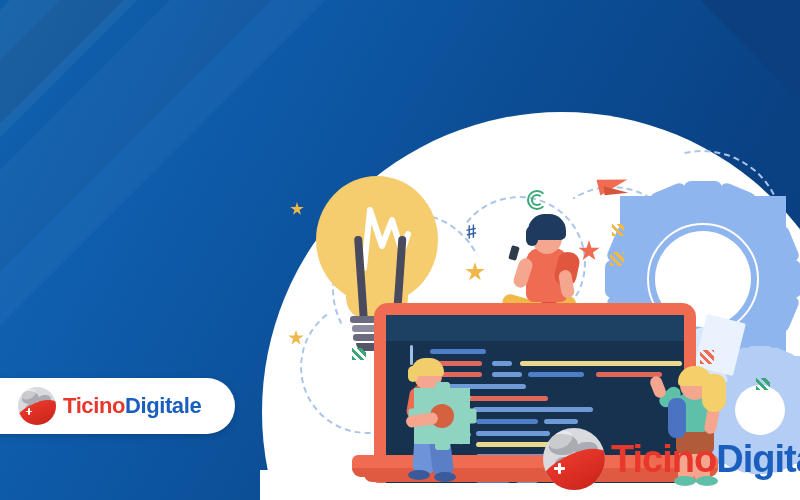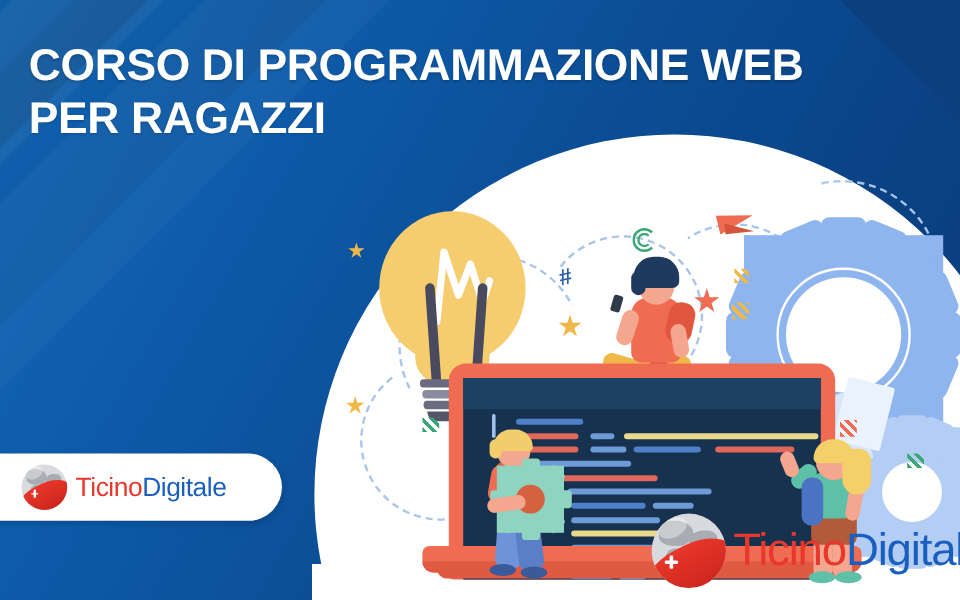--- a/index.html
+++ b/index.html
@@ -58,21 +58,21 @@
   
   .logo-pill{
     position:absolute;left:-40px;top:378px;
     width:275px;height:56px;
     background:#ffffff;
     border-radius:28px;
     box-shadow:0 2px 6px rgba(0,0,0,.18);
     display:flex;align-items:center;
   }
   .logo-pill .inner{display:flex;align-items:center;margin-left:58px;}
-  .logo-word{font-size:22px;font-weight:400;letter-spacing:-.4px;line-height:1;}
+  .logo-word{font-size:22px;font-weight:700;letter-spacing:-.4px;line-height:1;}
   .w-ticino{color:#e8372b;}
   .w-digitale{color:#1b5fbe;}
 
   
   .globe{position:relative;border-radius:50%;overflow:hidden;flex:none;
          background:#d9dadd;}
   .globe .land{position:absolute;background:#a9acb2;border-radius:40% 60% 55% 45%;}
   .globe .swoosh{
     position:absolute;left:-12%;top:42%;width:135%;height:85%;
     background:linear-gradient(180deg,#e8372b 0%,#c21f17 100%);
@@ -146,24 +146,20 @@
     <div class="chev d" style="left:360px;top:-300px;width:150px;height:900px;"></div>
     <div class="chev c" style="left:530px;top:-360px;width:110px;height:900px;"></div>
 
   </div>
 
   <div class="corner-wedge"></div>
 
   <div class="circle"></div>
   <div class="circle-bottom"></div>
 
-  <div class="headline">
-    <span>CORSO DI PROGRAMMAZIONE WEB</span>
-    <span class="l2">PER RAGAZZI</span>
-  </div>
 
   <div class="ill">
 
     <div class="arc" style="left:332px;top:212px;width:150px;height:150px;border-color:#a9c6ea transparent transparent #a9c6ea;transform:rotate(18deg);"></div>
     <div class="arc" style="left:452px;top:196px;width:130px;height:130px;border-color:#a9c6ea #a9c6ea transparent transparent;transform:rotate(-8deg);"></div>
     <div class="arc" style="left:540px;top:186px;width:140px;height:140px;border-color:#a9c6ea #a9c6ea transparent transparent;transform:rotate(12deg);"></div>
     <div class="arc" style="left:300px;top:300px;width:130px;height:130px;border-color:transparent transparent #a9c6ea #a9c6ea;transform:rotate(10deg);"></div>
     <div class="arc" style="left:620px;top:150px;width:160px;height:160px;border-color:#a9c6ea #a9c6ea transparent transparent;transform:rotate(30deg);"></div>
 
     <div class="gear" style="left:620px;top:196px;width:166px;height:166px;background:#8fb5ef;">

